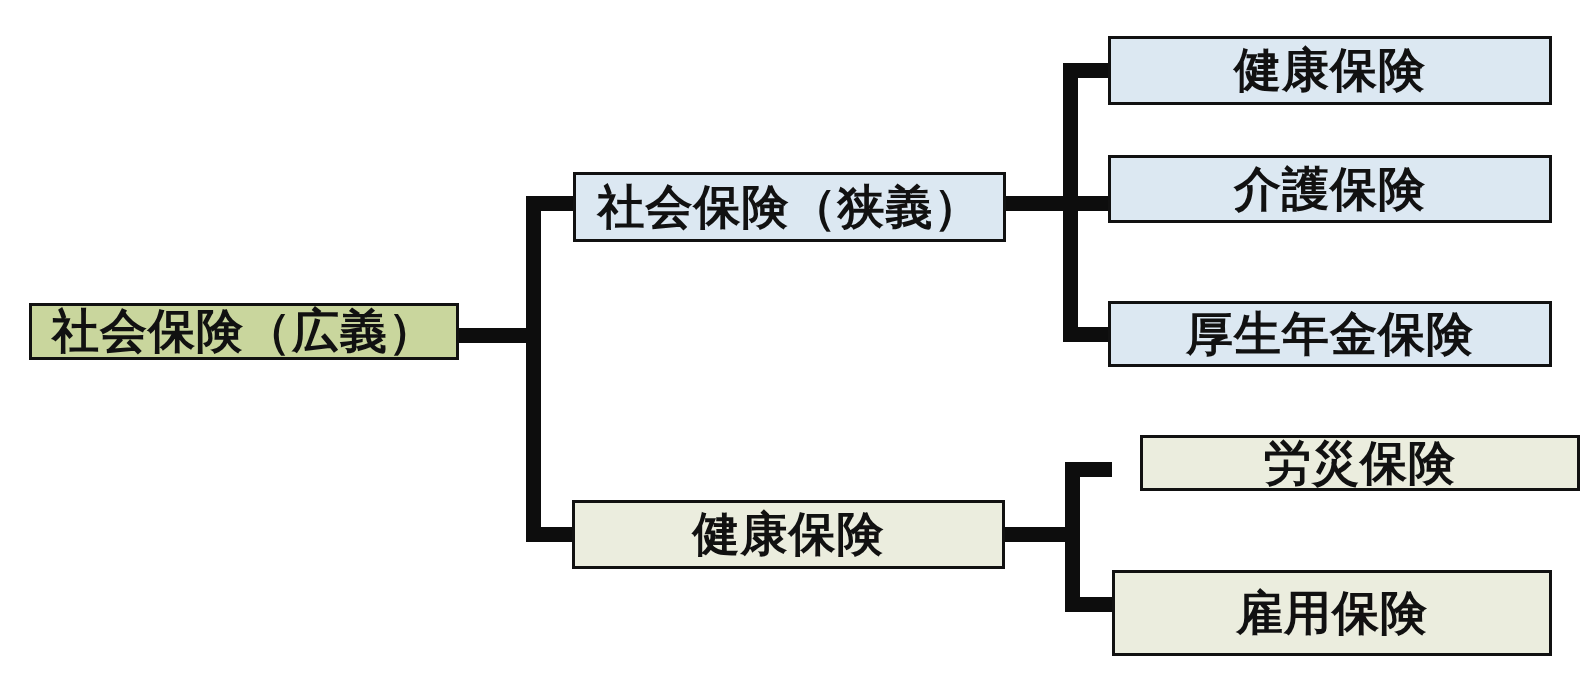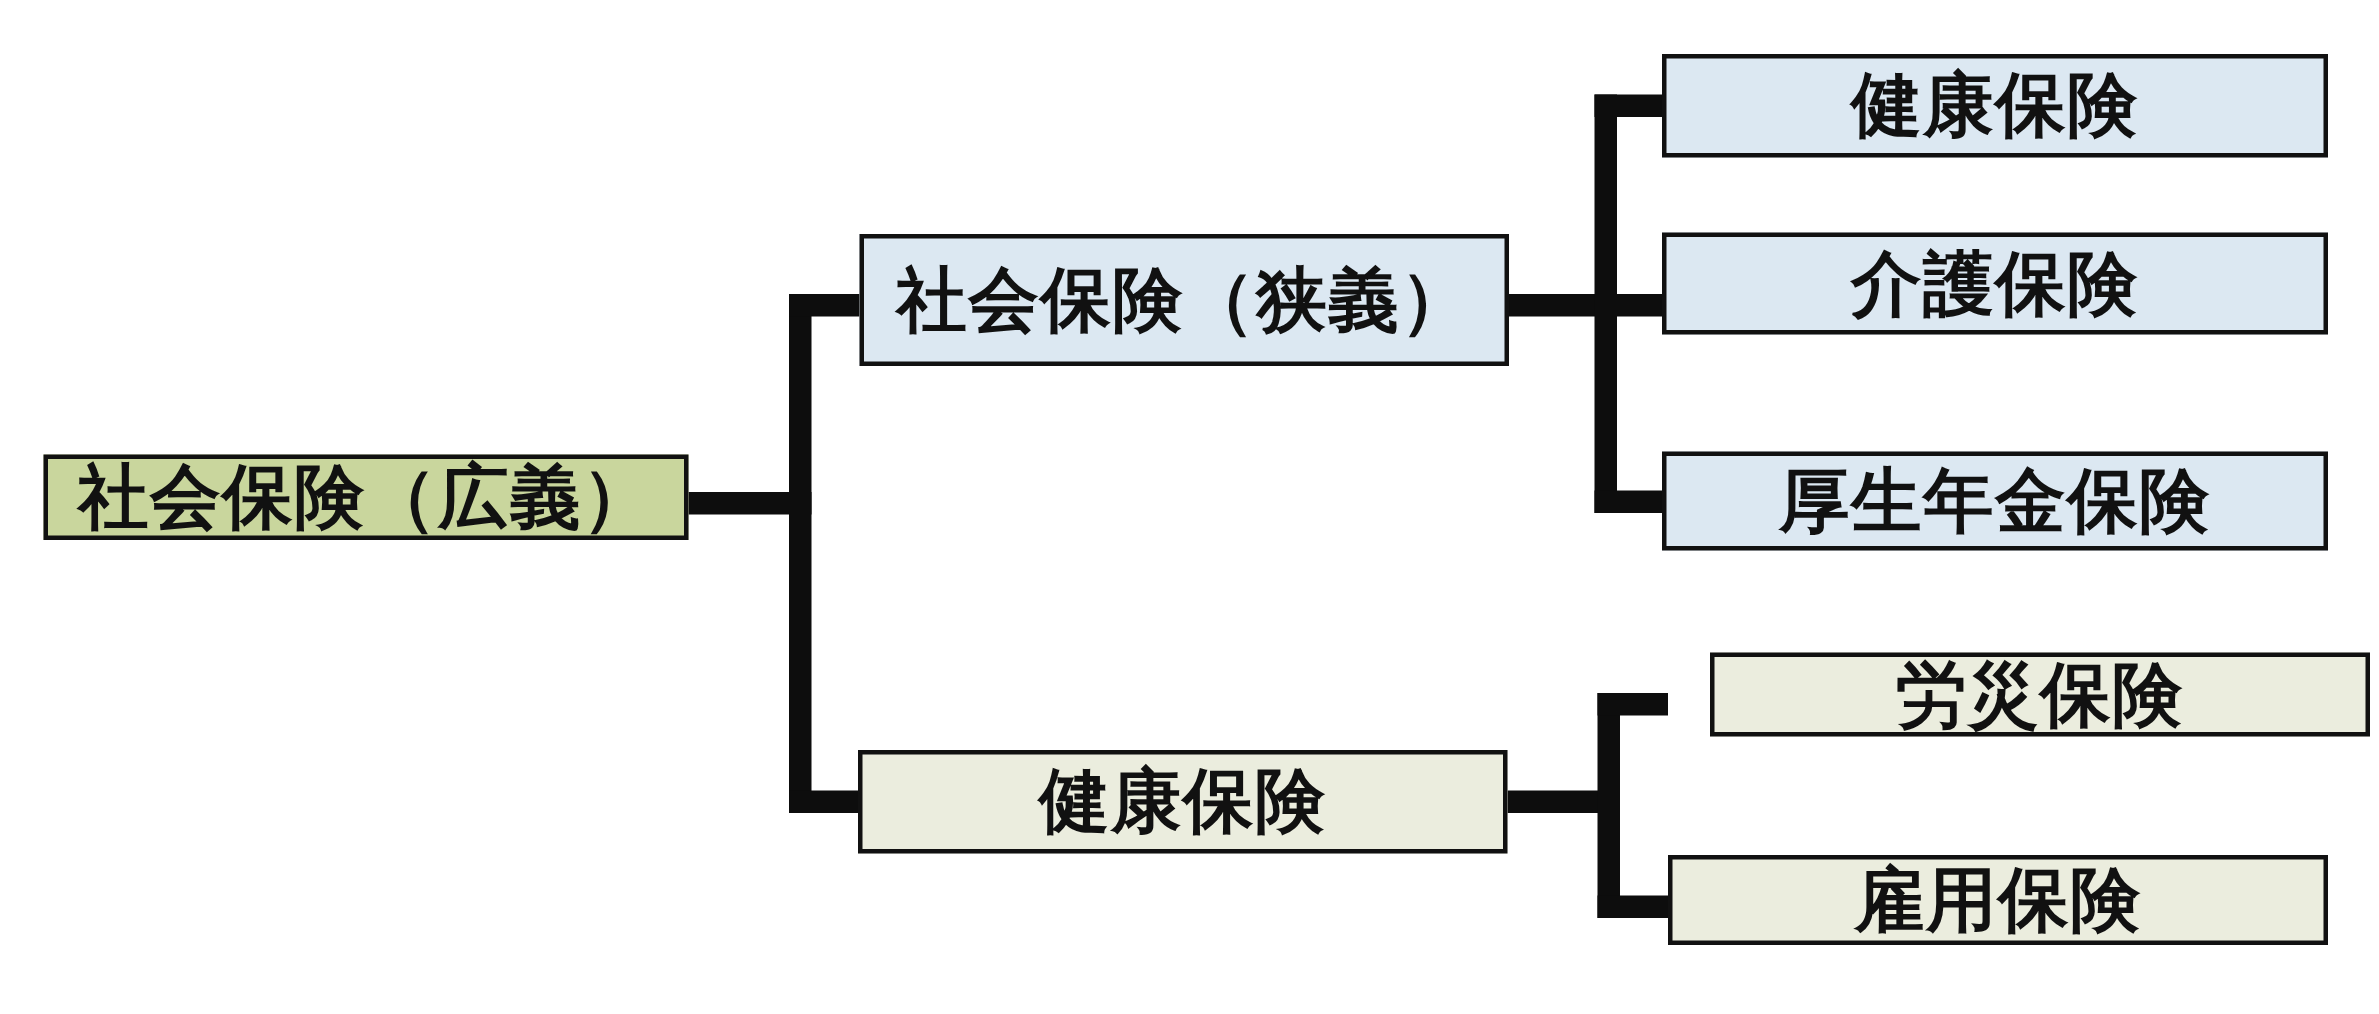--- a/index.html
+++ b/index.html
@@ -26,27 +26,27 @@
   }
   .fill-root  { background: var(--root-fill,  #c9d69d); }
   .fill-blue  { background: var(--social-fill,#dce8f2); }
   .fill-ivory { background: var(--labor-fill, #ebedde); }
   .line {
     position: absolute;
     background: var(--line, #0d0d0d);
   }
   
   #n-root   { left: 29px;   top: 303px; width: 430px; height: 57px; }
-  #n-narrow { left: 573px;  top: 156px; width: 433px; height: 88px; }
+  #n-narrow { left: 573px;  top: 172px; width: 433px; height: 70px; }
   #n-labor  { left: 572px;  top: 500px; width: 433px; height: 69px; }
   #n-kenko  { left: 1108px; top: 36px;  width: 444px; height: 69px; }
   #n-kaigo  { left: 1108px; top: 155px; width: 444px; height: 68px; }
   #n-kosei  { left: 1108px; top: 301px; width: 444px; height: 66px; }
   #n-rosai  { left: 1140px; top: 435px; width: 440px; height: 56px; }
-  #n-koyo   { left: 1112px; top: 570px; width: 440px; height: 60px; }
+  #n-koyo   { left: 1112px; top: 570px; width: 440px; height: 86px; }
   
   #l-root-h     { left: 459px;  top: 328px; width: 82px;  height: 15px; }
   #l-v1         { left: 526px;  top: 196px; width: 15px;  height: 346px; }
   #l-narrow-in  { left: 526px;  top: 196px; width: 47px;  height: 15px; }
   #l-labor-in   { left: 526px;  top: 527px; width: 46px;  height: 15px; }
   #l-narrow-out { left: 1006px; top: 196px; width: 102px; height: 15px; }
   #l-v2         { left: 1063px; top: 63px;  width: 15px;  height: 279px; }
   #l-kenko-in   { left: 1063px; top: 63px;  width: 45px;  height: 15px; }
   #l-kosei-in   { left: 1063px; top: 327px; width: 45px;  height: 15px; }
   #l-labor-out  { left: 1005px; top: 527px; width: 75px;  height: 15px; }

